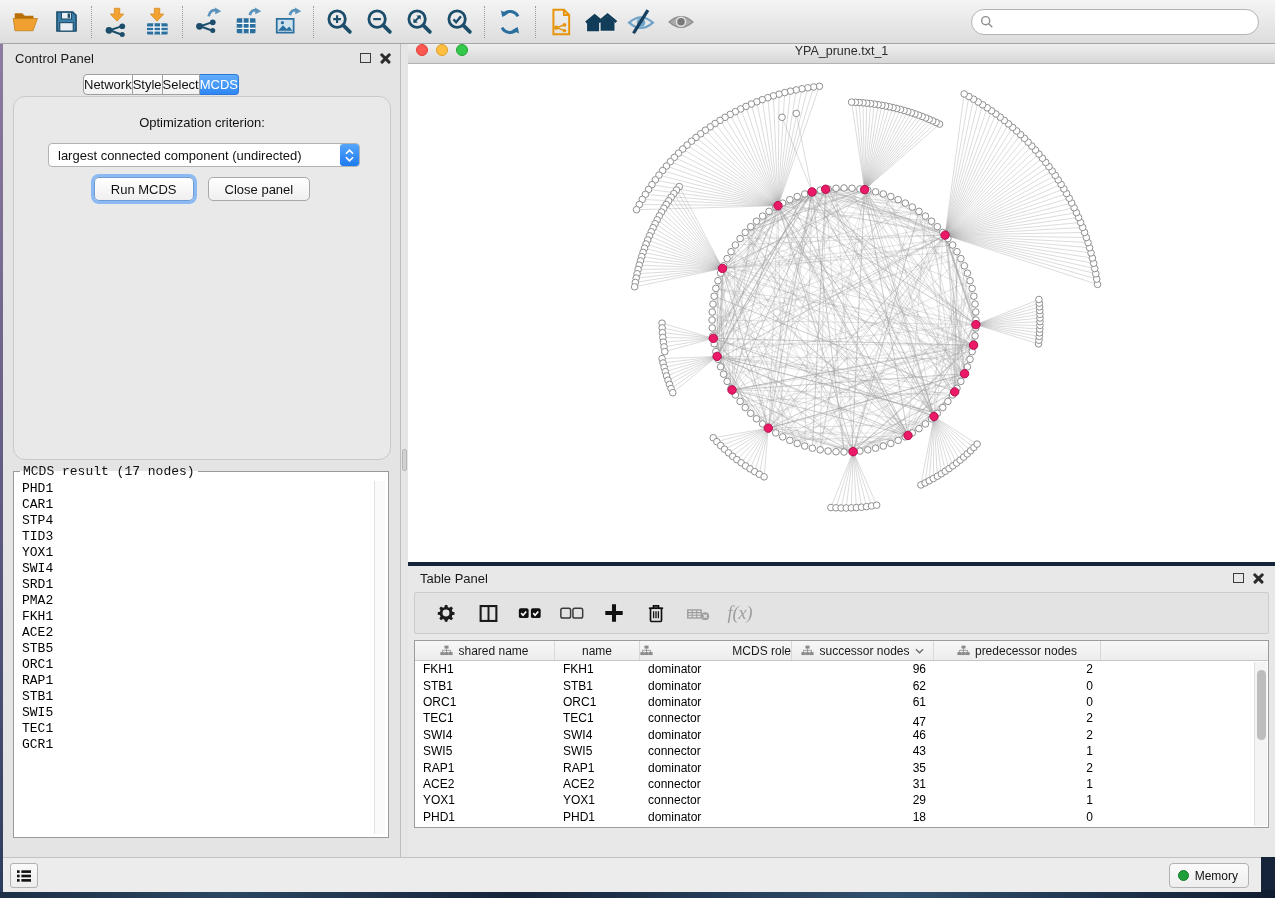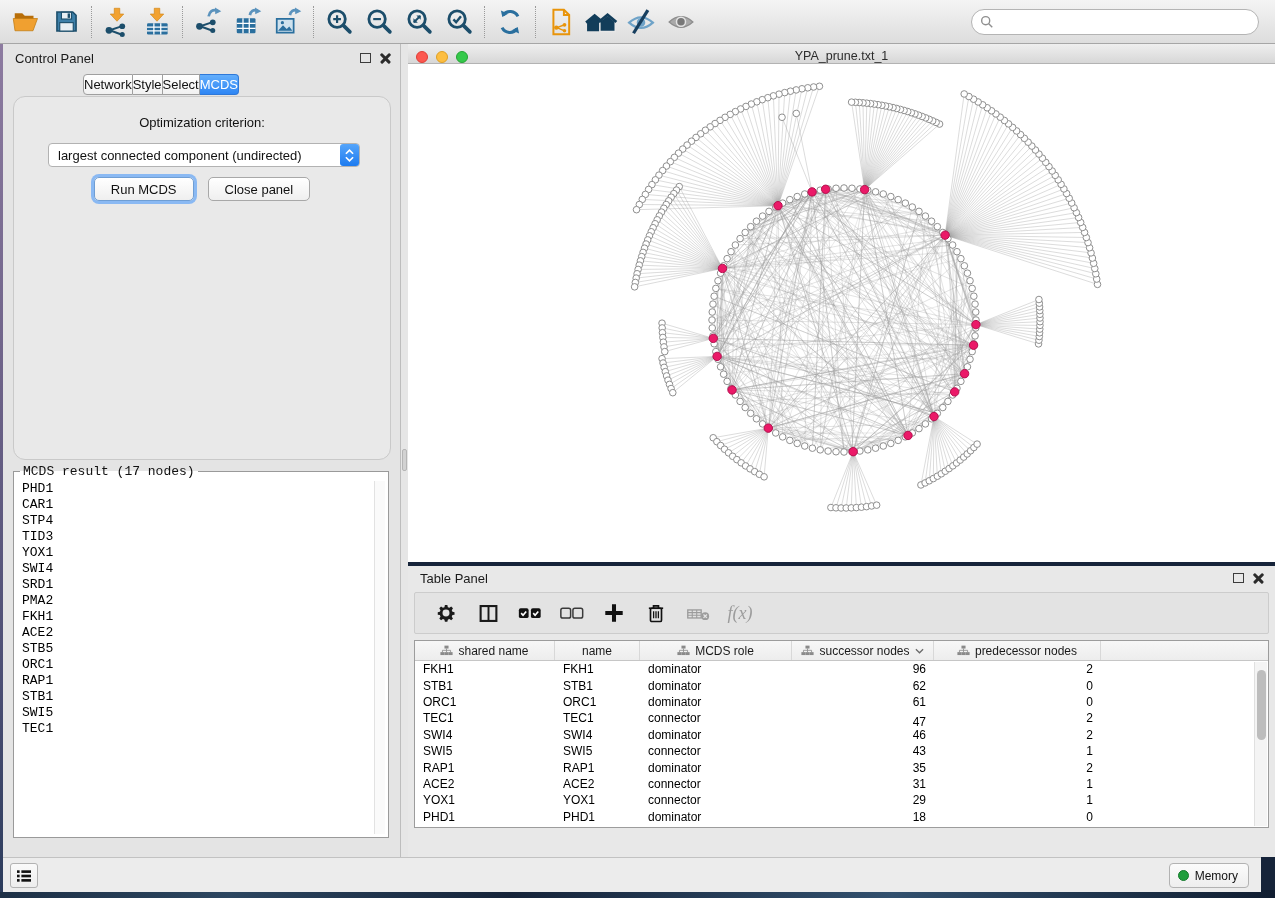--- a/index.html
+++ b/index.html
@@ -66,21 +66,21 @@
   .result-scroll { position:absolute; right:3px; top:2px; bottom:3px; width:11px;
     background:#fafafa; border-left:1px solid #e2e2e2; }
 
   
   .v-split { position:absolute; left:401px; top:44px; width:7px; bottom:41px; background:#e6e6e6; z-index:4; }
   .v-split .handle { position:absolute; left:1px; top:405px; width:5px; height:22px;
     background:#d2d2d2; border:1px solid #b5b5b5; border-radius:2px; }
 
   .netwin { position:absolute; left:408px; top:44px; width:867px; height:518px; background:#fff; }
   .netwin .titlebar { height:20px; background:linear-gradient(#efefef,#d7d7d7);
-    border-bottom:1px solid #b3b3b3; display:flex; align-items:flex-end; position:relative; }
+    border-bottom:1px solid #b3b3b3; display:flex; align-items:flex-start; position:relative; }
   .lights { display:flex; gap:8px; margin-left:8px; }
   .light { width:12px; height:12px; border-radius:50%; }
   .light.red { background:#fc5850; border:1px solid #df3e36; }
   .light.yellow { background:#fdbe41; border:1px solid #dfa024; }
   .light.green { background:#35c94b; border:1px solid #24a434; }
   .net-title { position:absolute; left:0; right:0; text-align:center; font-size:12.5px; color:#2c2c2c; }
   .canvas { position:absolute; left:0; top:20px; right:0; bottom:0; background:#fff; overflow:hidden; }
 
   
   .table-panel { position:absolute; left:408px; top:566px; width:867px; height:291px; background:#e8e8e8; }
@@ -312,20 +312,21 @@
           <div class="result-item">SRD1</div>
           <div class="result-item">PMA2</div>
           <div class="result-item">FKH1</div>
           <div class="result-item">ACE2</div>
           <div class="result-item">STB5</div>
           <div class="result-item">ORC1</div>
           <div class="result-item">RAP1</div>
           <div class="result-item">STB1</div>
           <div class="result-item">SWI5</div>
           <div class="result-item">TEC1</div>
+          <div class="result-item">GCR1</div>
         </div>
       <div class="result-scroll"></div>
     </fieldset>
   </div>
 
   <div class="v-split">
       <span class="handle"></span>
     </div>
 
   <div class="netwin">
@@ -1329,21 +1330,21 @@
               <rect x="0.5" y="8.5" width="5" height="3.6" fill="#8a8a8a"></rect>
               <rect x="5.5" y="8.5" width="5" height="3.6" fill="#8a8a8a"></rect>
               <rect x="10.5" y="8.5" width="5" height="3.6" fill="#8a8a8a"></rect>
               <path d="M8 4.1v2.2M3 8.5V6.3h10v2.2M8 6.3v2.2" fill="none" stroke="#8a8a8a"></path>
             </svg>
             <span>shared name</span>
           </div>
           <div class="th" style="width: 85px;">
             <span>name</span>
           </div>
-          <div class="th" style="width: 152px;">
+          <div class="th" style="width: 152px; justify-content: space-between;">
             <svg width="13" height="11" viewBox="0 0 16 13">
               <rect x="5.5" y="0.5" width="5" height="3.6" fill="#8a8a8a"></rect>
               <rect x="0.5" y="8.5" width="5" height="3.6" fill="#8a8a8a"></rect>
               <rect x="5.5" y="8.5" width="5" height="3.6" fill="#8a8a8a"></rect>
               <rect x="10.5" y="8.5" width="5" height="3.6" fill="#8a8a8a"></rect>
               <path d="M8 4.1v2.2M3 8.5V6.3h10v2.2M8 6.3v2.2" fill="none" stroke="#8a8a8a"></path>
             </svg>
             <span>MCDS role</span>
           </div>
           <div class="th" style="width: 142px;">

